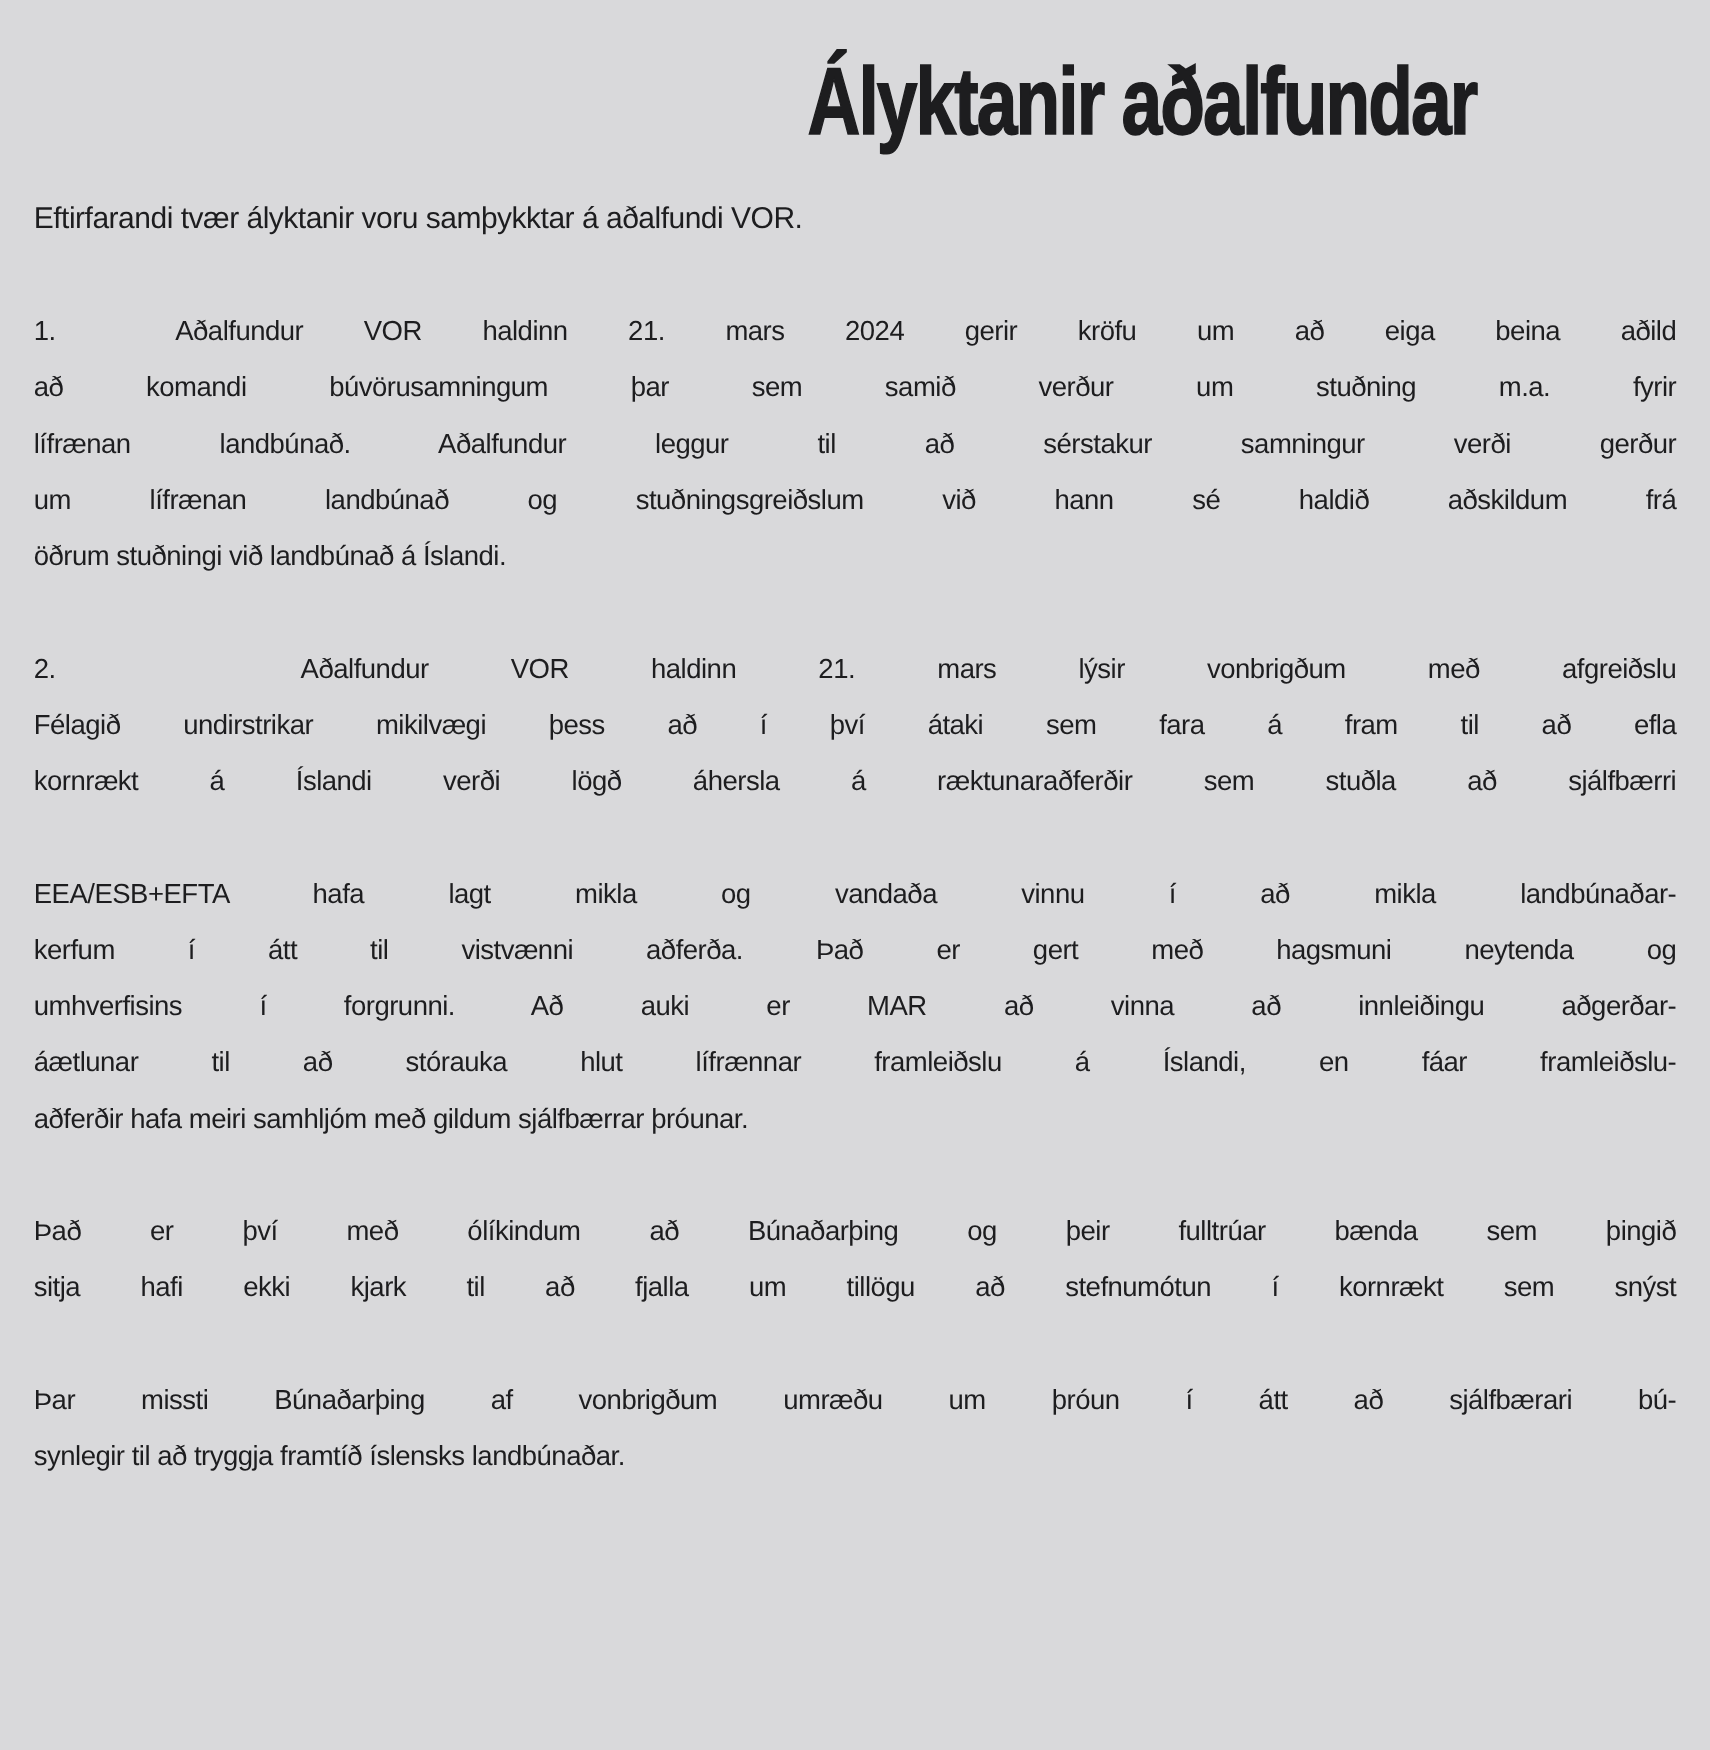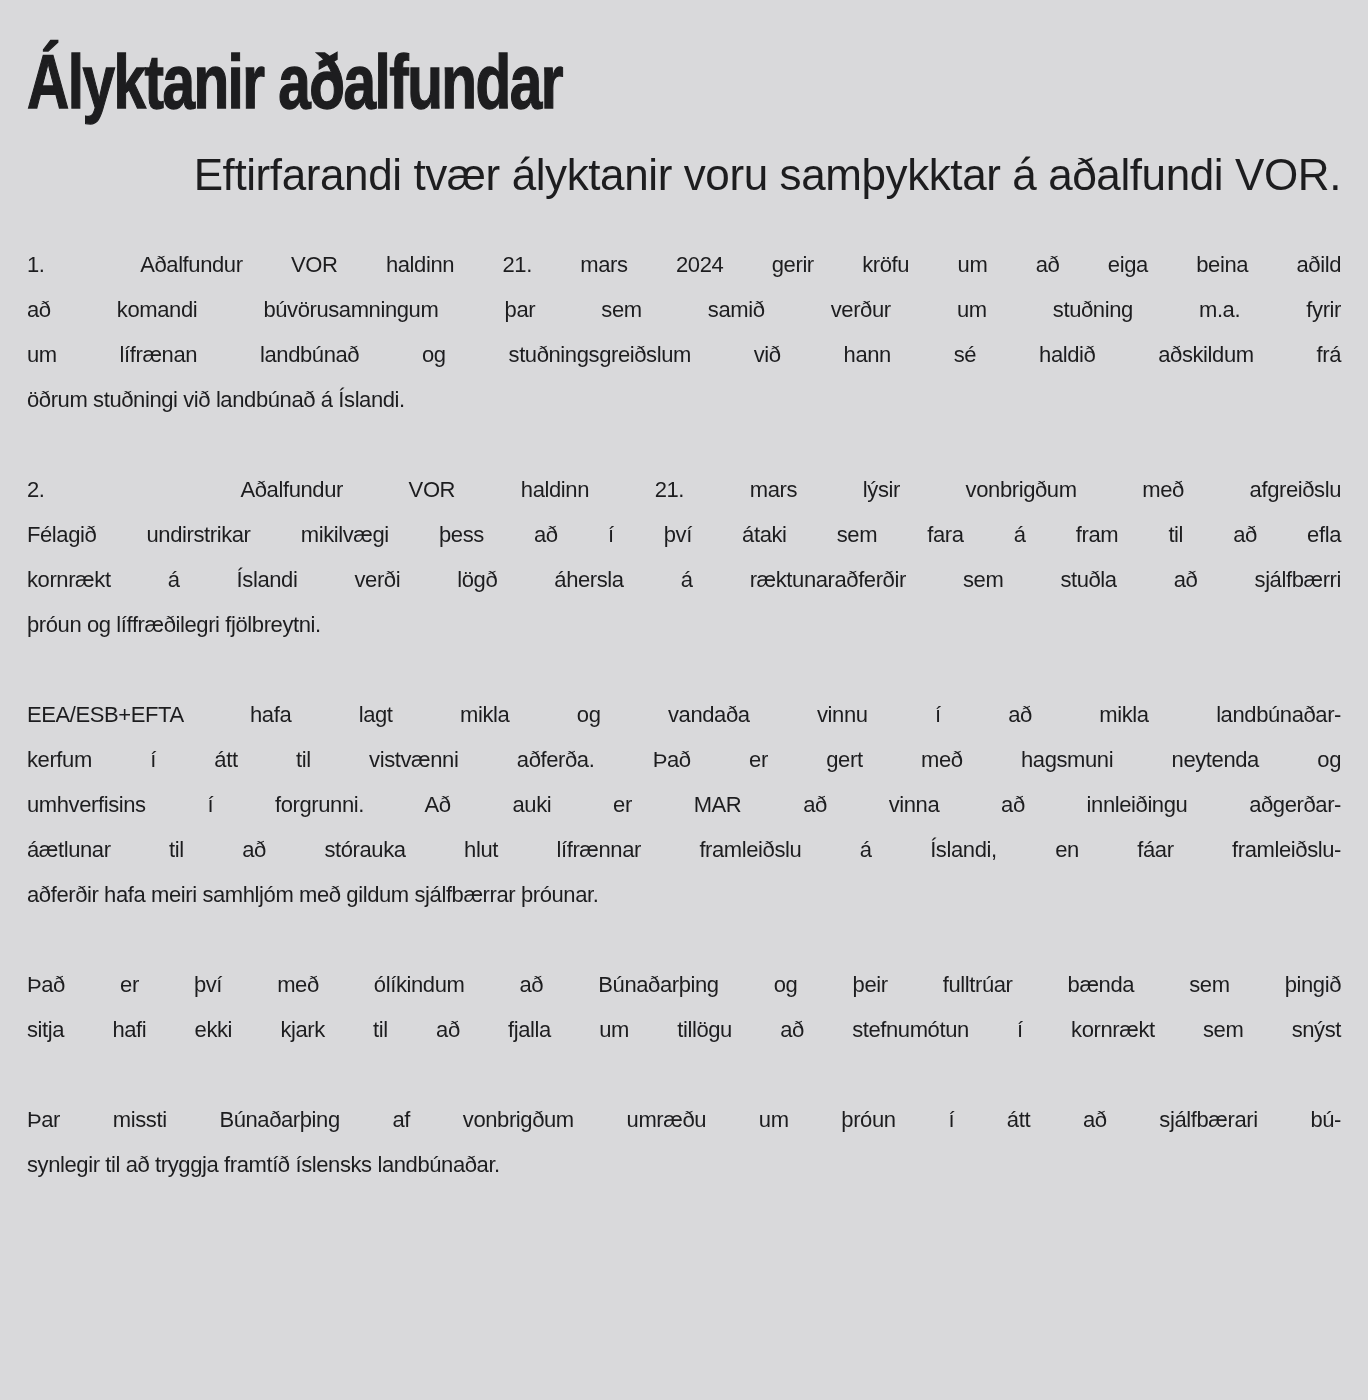--- a/index.html
+++ b/index.html
@@ -15,33 +15,33 @@
   .page {
     padding: 38px 27px 0 27px;
   }
   h1.title {
     margin: 0 0 26px 0;
     font-size: 76px;
     line-height: 88px;
     font-weight: bold;
     letter-spacing: -2px;
     white-space: nowrap;
+    text-align: right;
   }
   h1.title .condense {
     display: inline-block;
     transform: scaleX(0.77);
     transform-origin: left center;
     -webkit-text-stroke: 1.3px #1d1d1f;
   }
   .intro {
     margin: 16px 0 45px 0;
-    font-size: 44px;
+    font-size: 24px;
     line-height: 45px;
     letter-spacing: -0.4px;
-    text-align: right;
   }
   .para {
     margin: 0 0 45px 0;
   }
   .line {
     font-size: 22px;
     line-height: 45px;
     letter-spacing: -0.4px;
     text-align: justify;
     text-align-last: justify;
@@ -56,29 +56,29 @@
 
 <div class="page">
 
   <h1 class="title"><span class="condense">Ályktanir aðalfundar</span></h1>
 
   <p class="intro">Eftirfarandi tvær ályktanir voru samþykktar á aðalfundi VOR.</p>
 
   <div class="para">
     <div class="line">1.&nbsp; Aðalfundur VOR haldinn 21. mars 2024 gerir kröfu um að eiga beina aðild</div>
     <div class="line">að komandi búvörusamningum þar sem samið verður um stuðning m.a. fyrir</div>
+    <div class="line">lífrænan landbúnað. Aðalfundur leggur til að sérstakur samningur verði gerður</div>
     <div class="line">um lífrænan landbúnað og stuðningsgreiðslum við hann sé haldið aðskildum frá</div>
     <div class="line end">öðrum stuðningi við landbúnað á Íslandi.</div>
   </div>
 
   <div class="para">
     <div class="line">2.&nbsp;&nbsp; Aðalfundur VOR haldinn 21. mars lýsir vonbrigðum með afgreiðslu</div>
     <div class="line">Félagið undirstrikar mikilvægi þess að í því átaki sem fara á fram til að efla</div>
     <div class="line">kornrækt á Íslandi verði lögð áhersla á ræktunaraðferðir sem stuðla að sjálfbærri</div>
-    <div class="line end">þróun og líffræðilegri fjölbreytni.</div>
   </div>
 
   <div class="para">
     <div class="line">EEA/ESB+EFTA hafa lagt mikla og vandaða vinnu í að mikla landbúnaðar-</div>
     <div class="line">kerfum í átt til vistvænni aðferða. Það er gert með hagsmuni neytenda og</div>
     <div class="line">umhverfisins í forgrunni. Að auki er MAR að vinna að innleiðingu aðgerðar-</div>
     <div class="line">áætlunar til að stórauka hlut lífrænnar framleiðslu á Íslandi, en fáar framleiðslu-</div>
     <div class="line end">aðferðir hafa meiri samhljóm með gildum sjálfbærrar þróunar.</div>
   </div>
 

